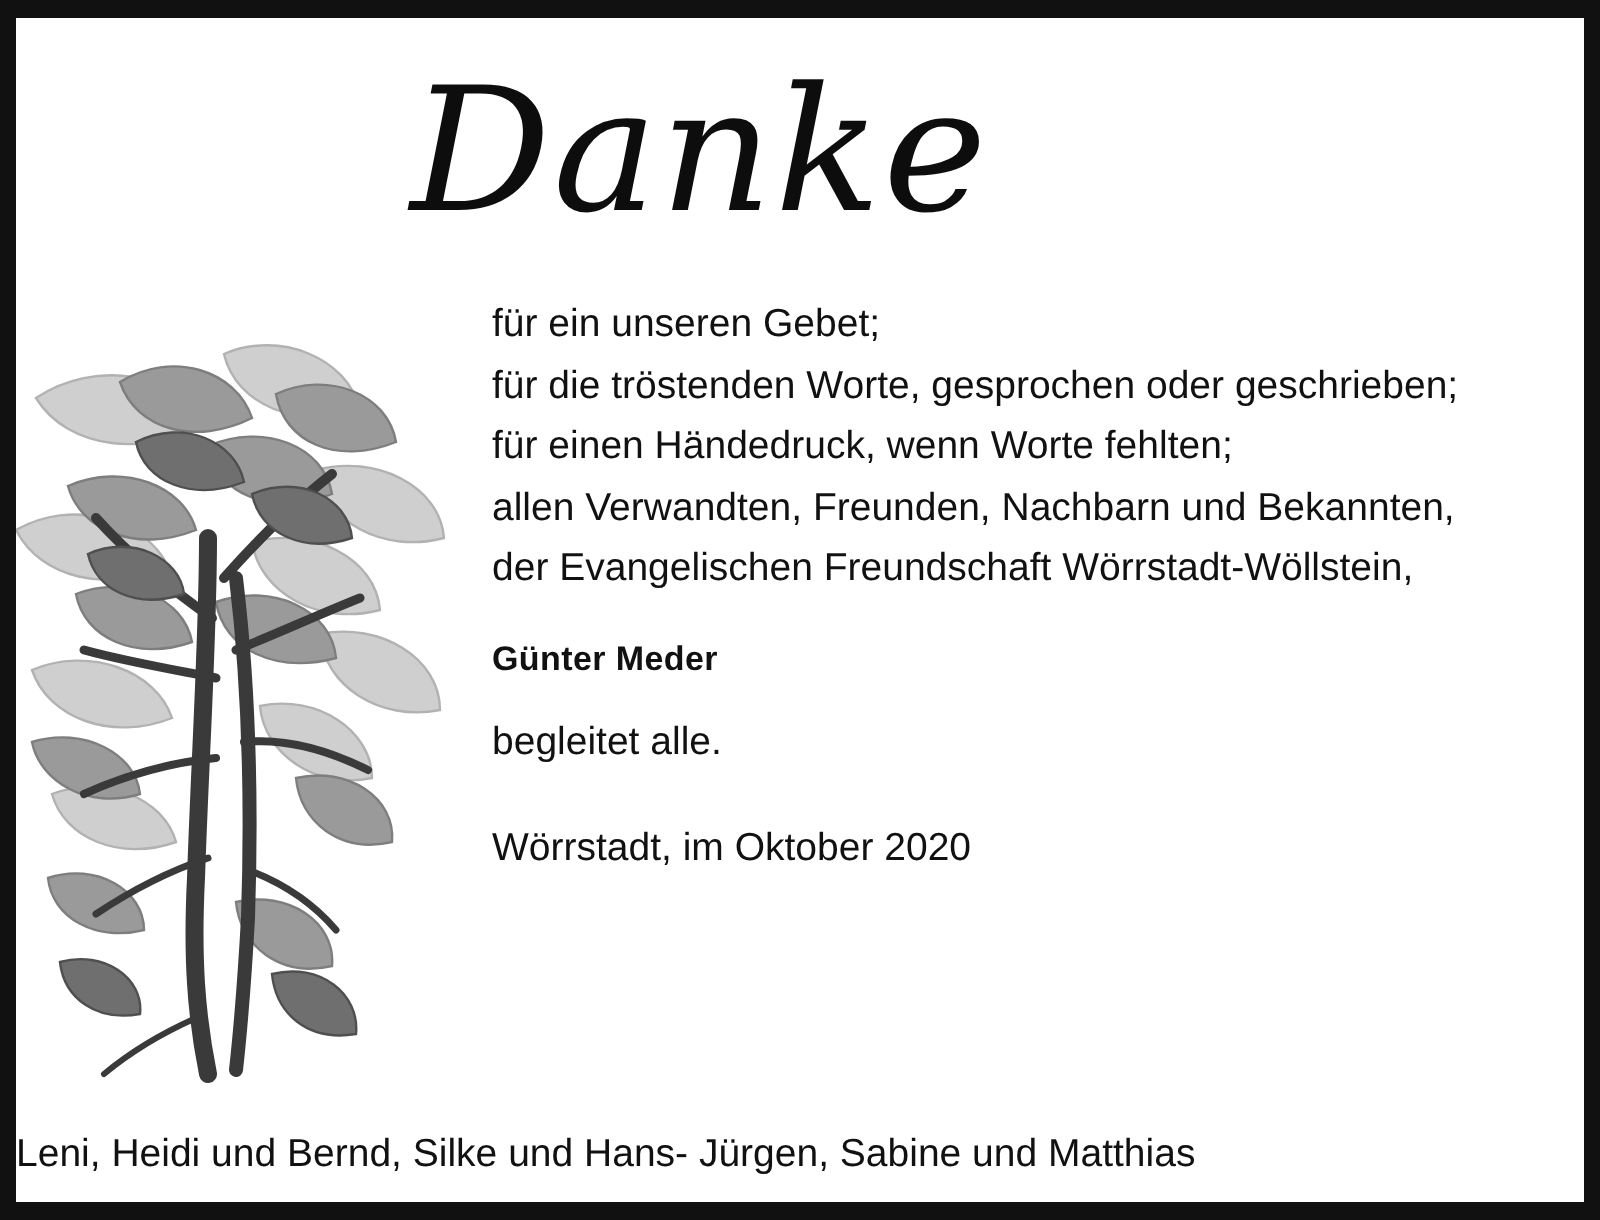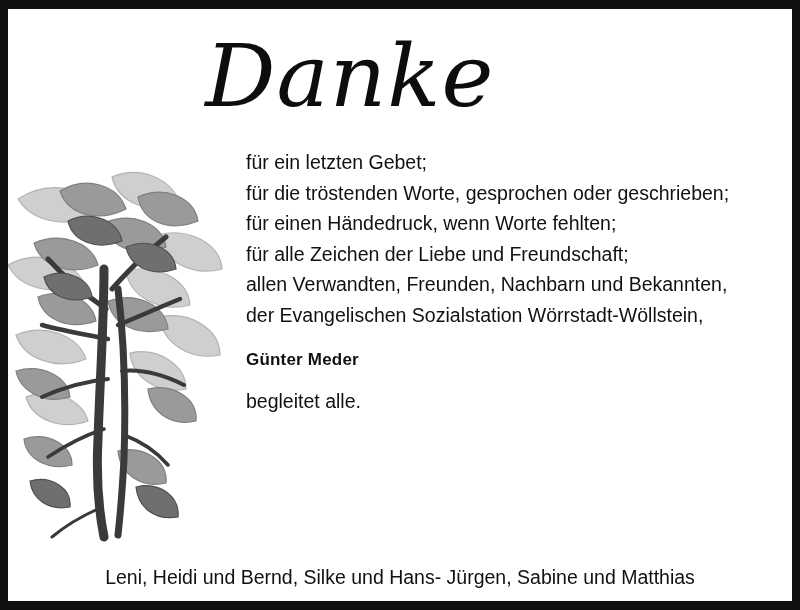--- a/index.html
+++ b/index.html
@@ -89,21 +89,21 @@
   .place-date {
     font-size: 19.5px;
     color: #111111;
     margin-top: 26px;
   }
   .signers {
     position: absolute;
     left: 0;
     right: 0;
     bottom: 12px;
-    text-align: center;
+    text-align: left;
     font-size: 19.5px;
     color: #111111;
   }
 </style>
 </head>
 <body>
 
 <div class="notice">
   <div class="inner">
 
@@ -153,31 +153,31 @@
           <path d="M22 342 C 44 336, 64 350, 62 368 C 40 372, 24 360, 22 342 Z"></path>
         </g>
       </svg>
     </div>
 
     <div class="headline">
       <span class="swash">Danke</span>
     </div>
 
     <div class="body-block">
-      <div class="line">für ein letzten Gebet;</div>
+      <div class="line">für ein unseren Gebet;</div>
       <div class="line">für die tröstenden Worte, gesprochen oder geschrieben;</div>
       <div class="line">für einen Händedruck, wenn Worte fehlten;</div>
-      <div class="line">für alle Zeichen der Liebe und Freundschaft;</div>
       <div class="line">allen Verwandten, Freunden, Nachbarn und Bekannten,</div>
-      <div class="line">der Evangelischen Sozialstation Wörrstadt-Wöllstein,</div>
+      <div class="line">der Evangelischen Freundschaft Wörrstadt-Wöllstein,</div>
 
       <div class="name">Günter Meder</div>
 
       <div class="after-name">
         <div class="line">begleitet alle.</div>
       </div>
 
+      <div class="place-date">Wörrstadt, im Oktober 2020</div>
     </div>
 
     <div class="signers">Leni, Heidi und Bernd, Silke und Hans- Jürgen, Sabine und Matthias</div>
 
   </div>
 </div>
 
 </body></html>

